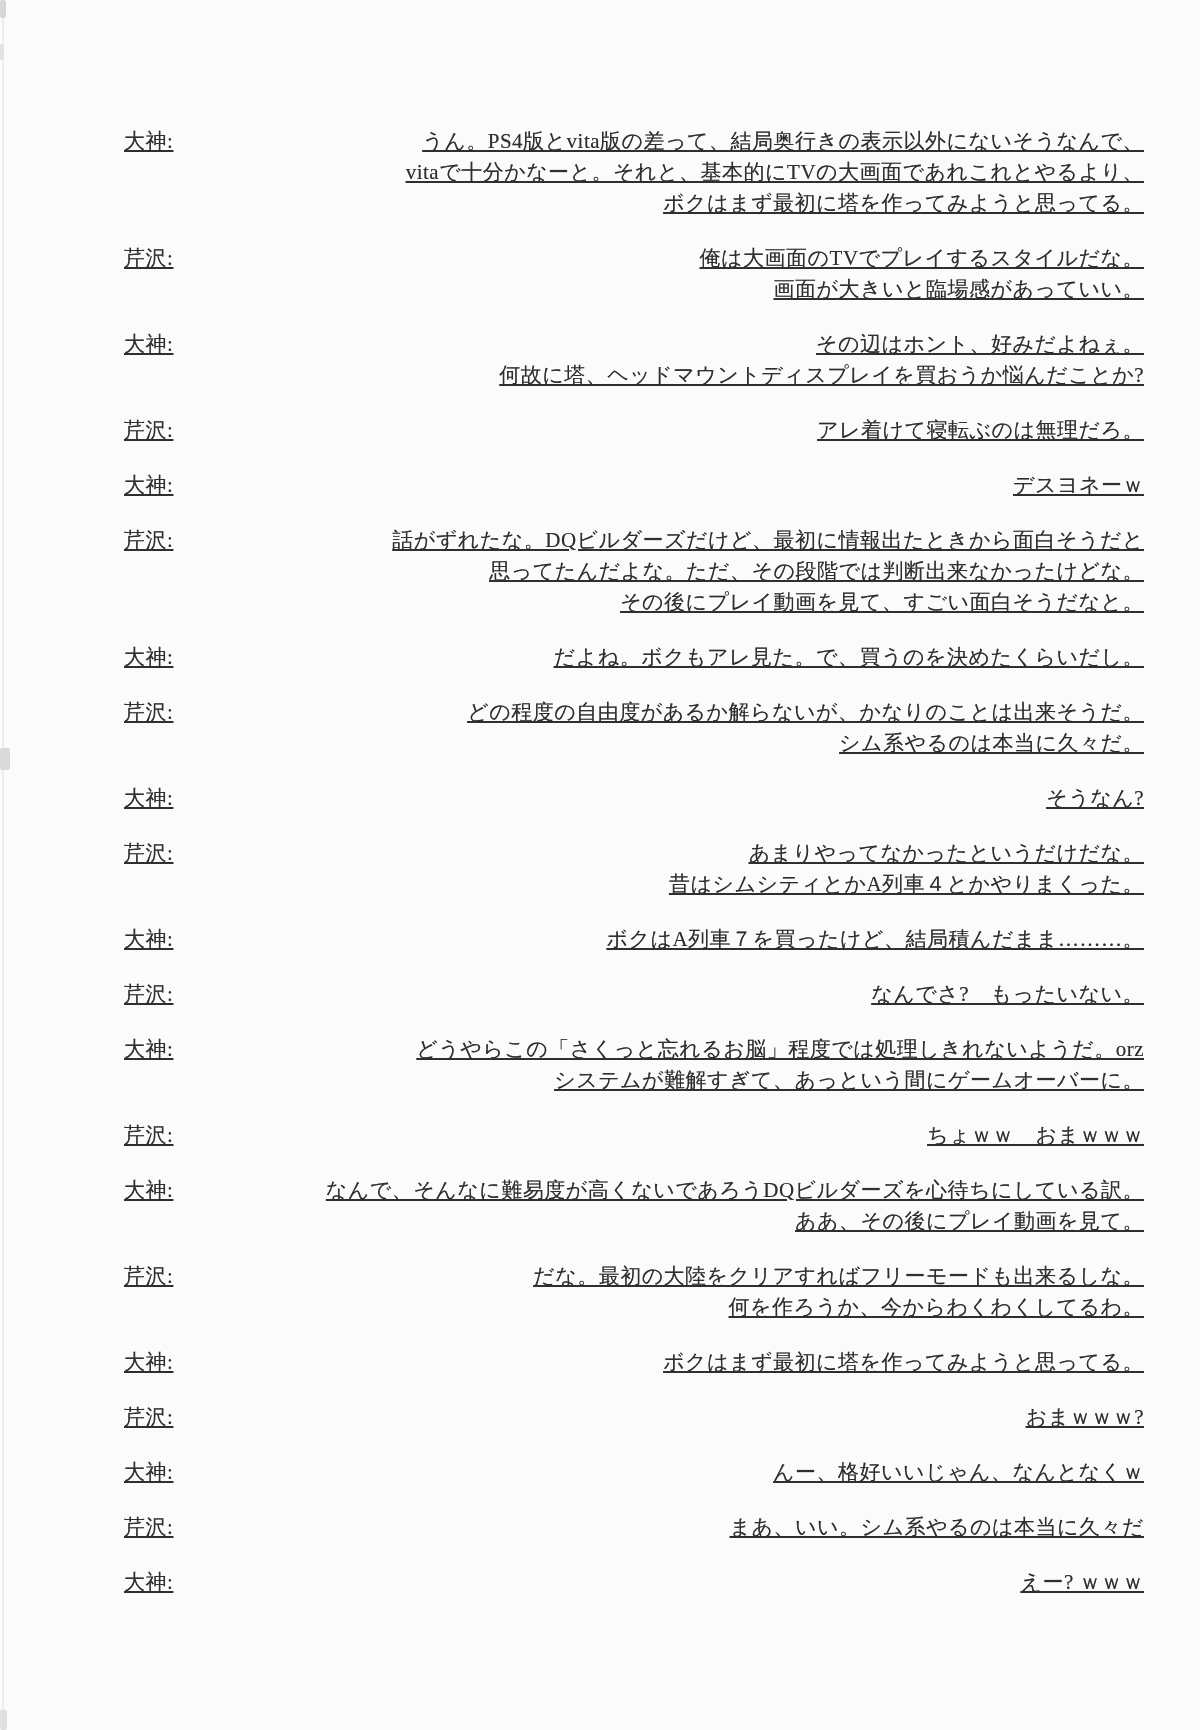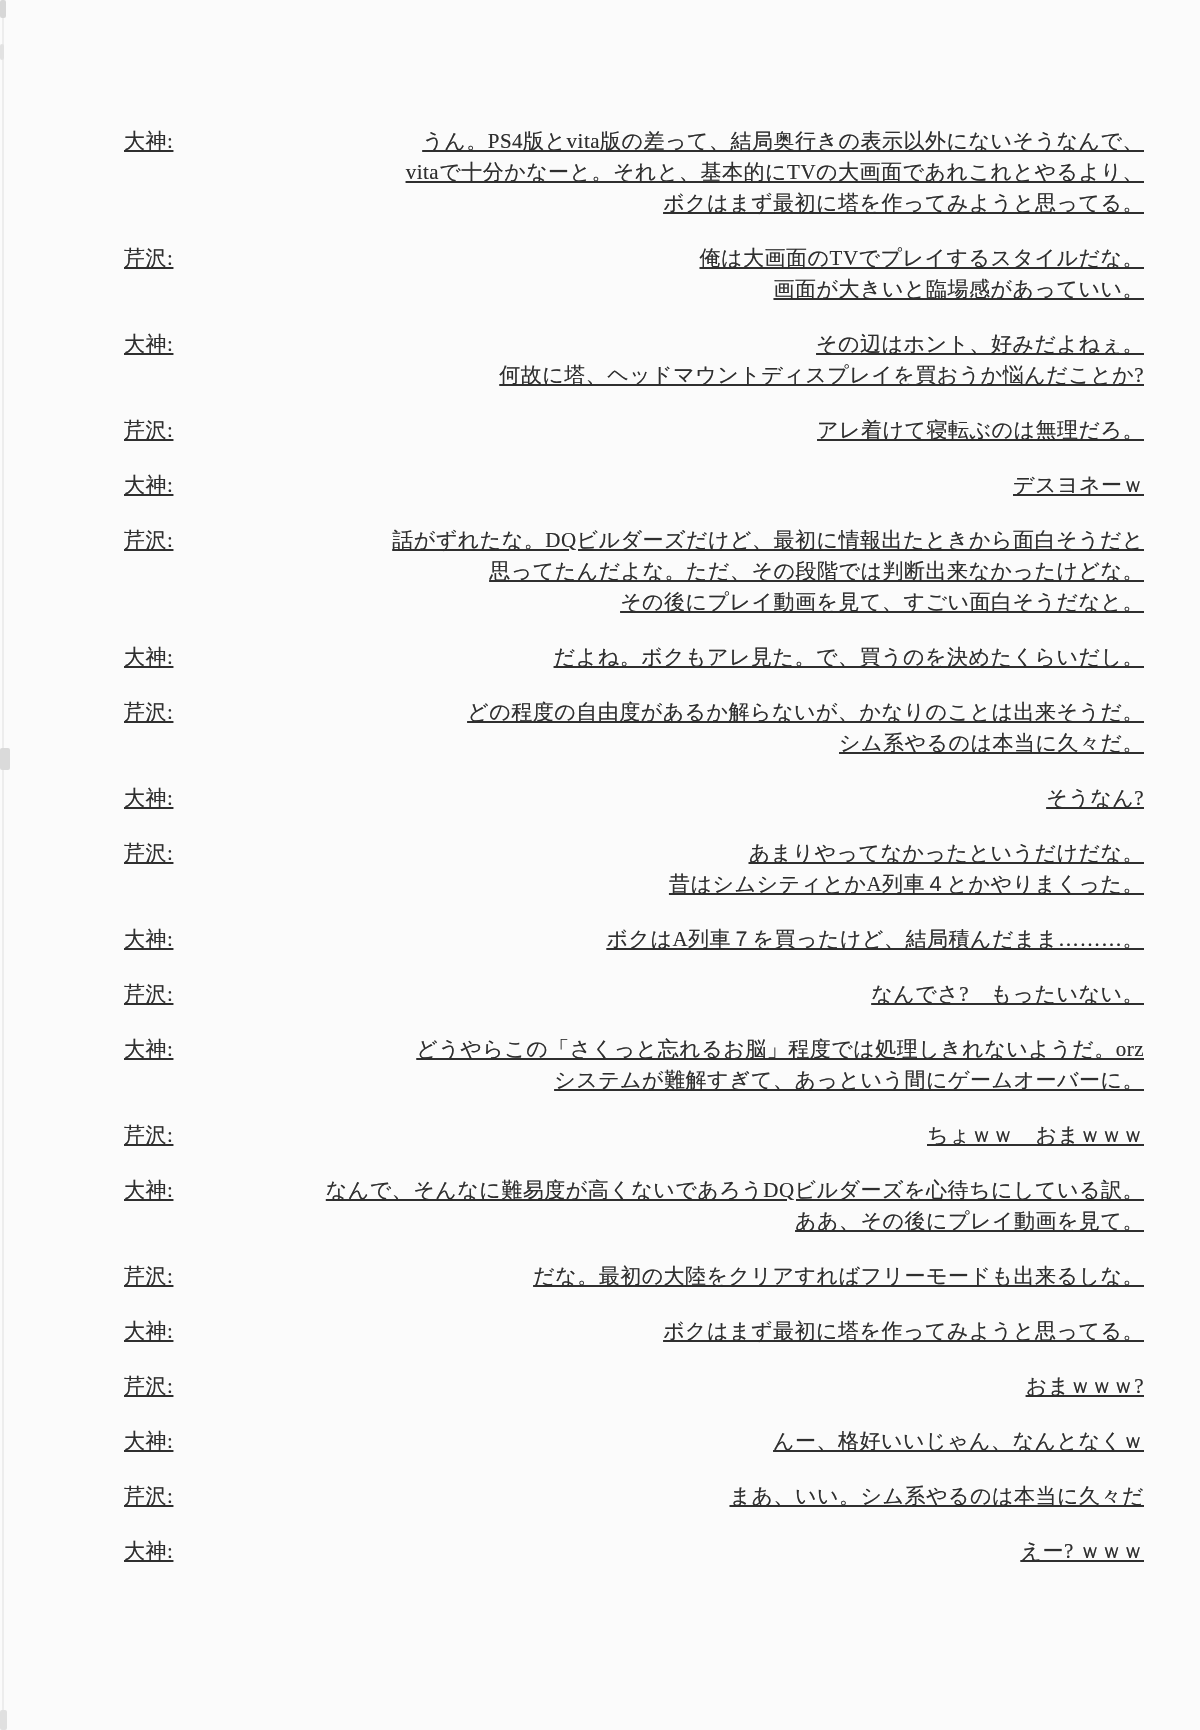--- a/index.html
+++ b/index.html
@@ -162,20 +162,21 @@
         <span class="speaker">大神:</span>
         <div class="body">
           <div class="line">なんで、そんなに難易度が高くないであろうDQビルダーズを心待ちにしている訳。</div>
           <div class="line">ああ、その後にプレイ動画を見て。</div>
         </div>
       </div>
       <div class="turn">
         <span class="speaker">芹沢:</span>
         <div class="body">
           <div class="line">だな。最初の大陸をクリアすればフリーモードも出来るしな。</div>
+          <div class="line">何を作ろうか、今からわくわくしてるわ。</div>
         </div>
       </div>
       <div class="turn">
         <span class="speaker">大神:</span>
         <div class="body">
           <div class="line">ボクはまず最初に塔を作ってみようと思ってる。</div>
         </div>
       </div>
       <div class="turn">
         <span class="speaker">芹沢:</span>

